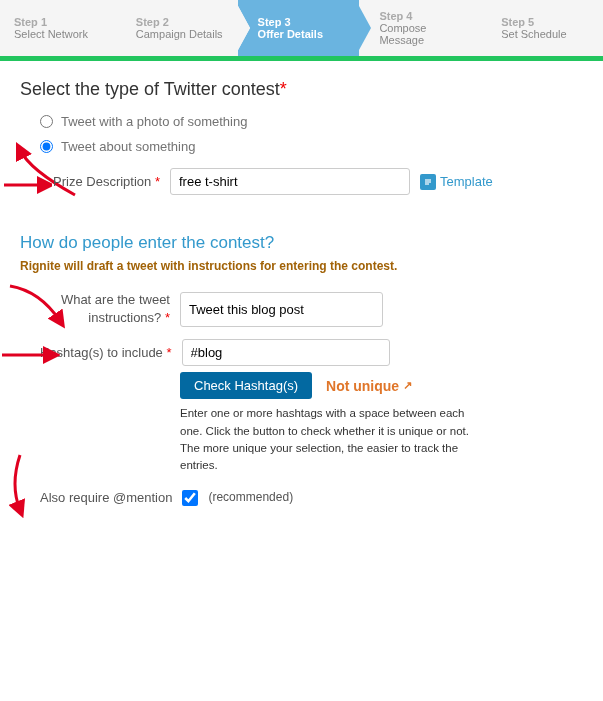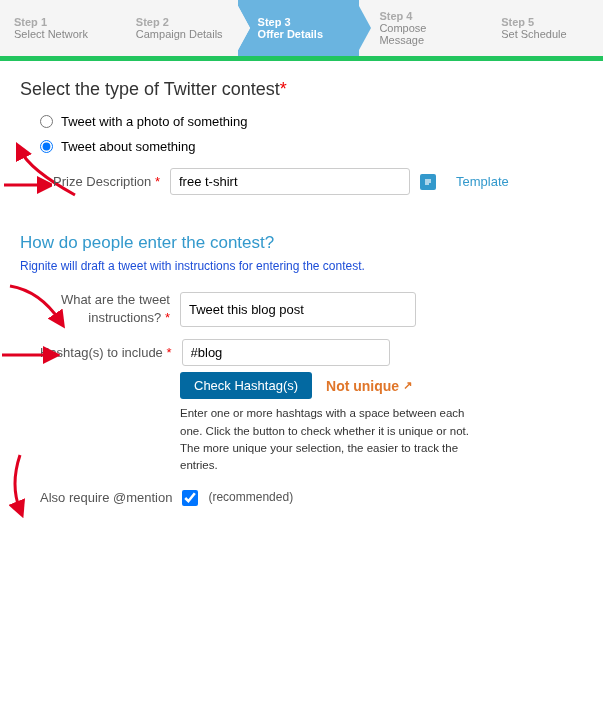--- a/index.html
+++ b/index.html
@@ -79,26 +79,26 @@
     }
     h2.section-title span.required { color: #e00; }
 
     .radio-option {
       display: flex;
       align-items: center;
       margin-bottom: 10px;
       gap: 8px;
     }
     .radio-option input[type="radio"] { margin: 0; }
-    .radio-option label { font-size: 13px; color: #000000; cursor: pointer; }
+    .radio-option label { font-size: 13px; color: #737373; cursor: pointer; }
 
     .template-link {
       display: flex;
       align-items: center;
-      gap: 20px;
+      gap: 4px;
       color: #3399cc;
       font-size: 13px;
       cursor: pointer;
       text-decoration: none;
     }
     .template-icon {
       width: 16px;
       height: 16px;
       background: #3399cc;
       border-radius: 2px;
@@ -110,22 +110,23 @@
     .separator { height: 18px; }
 
     h2.section-title-2 {
       font-size: 17px;
       font-weight: normal;
       color: #3399cc;
       margin-bottom: 6px;
     }
     .subtitle {
       font-size: 12px;
-      color: #1d4ed8;
+      color: #a16207;
       margin-bottom: 18px;
+      font-weight: bold;
     }
 
     .btn-check {
       background: #0369a1;
       color: #fff;
       border: none;
       padding: 6px 14px;
       border-radius: 3px;
       font-size: 13px;
       cursor: pointer;
@@ -265,21 +266,21 @@
             <polygon points="0 0, 6 3, 0 6" fill="#e00020"></polygon>
           </marker>
         </defs>
         <path d="M 10 5 Q 40 10 60 40" stroke="#e00020" stroke-width="3" fill="none" marker-end="url(#arrowhead3)"></path>
       </svg>
 
       <label style="min-width:130px; text-align:right; font-size:13px; color:#555; line-height:1.4;">
         What are the tweet<br>instructions?
         <span style="color:#e00;"> *</span>
       </label>
-      <input type="text" value="Tweet this blog post" style="width: 236px; padding: 9px 8px; border: 1px solid rgb(204, 204, 204); border-radius: 3px; font-size: 13px;">
+      <input type="text" value="Tweet this blog post" style="width: 203px; padding: 9px 8px; border: 1px solid rgb(204, 204, 204); border-radius: 3px; font-size: 13px;">
     </div>
 
     <div style="position:relative; display:flex; align-items:center; gap:10px; padding-left:20px; margin-bottom:6px;">
 
       <svg style="position:absolute; left:-20px; top:4px; width:60px; height:24px;" viewBox="0 0 60 24">
         <defs>
           <marker id="arrowhead4" markerWidth="6" markerHeight="6" refX="3" refY="3" orient="auto">
             <polygon points="0 0, 6 3, 0 6" fill="#e00020"></polygon>
           </marker>
         </defs>

